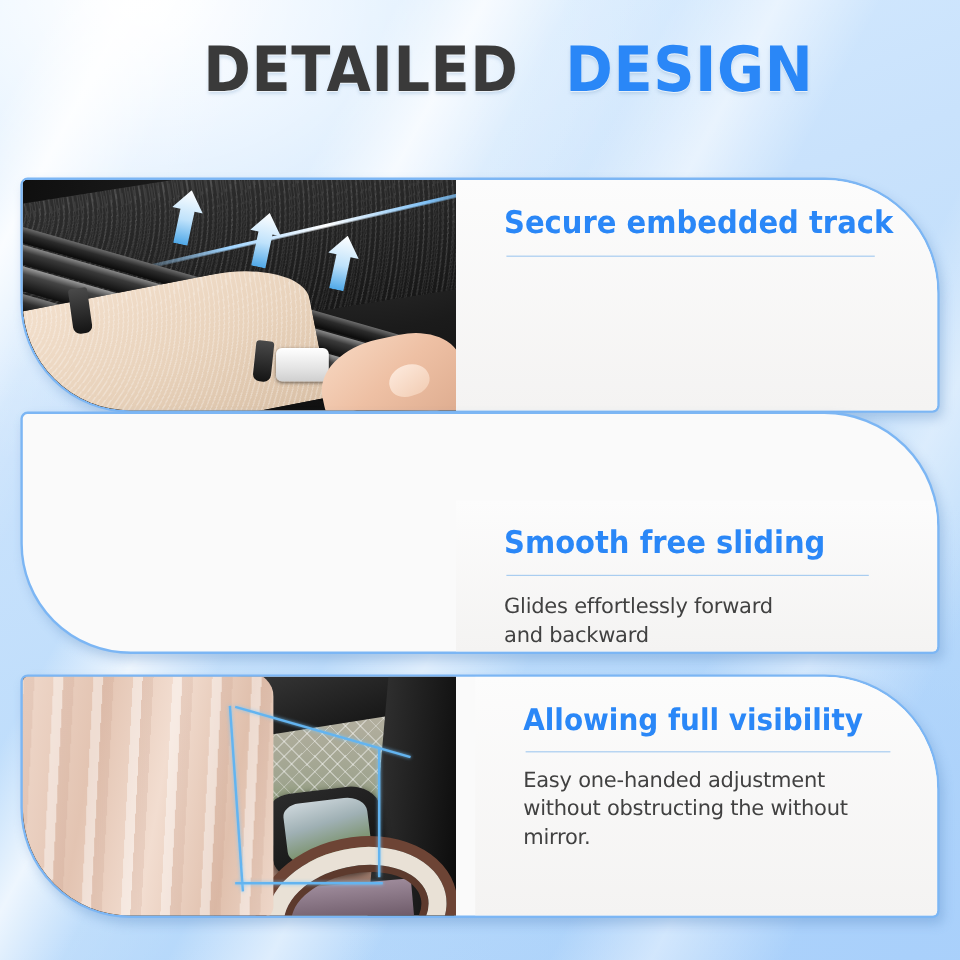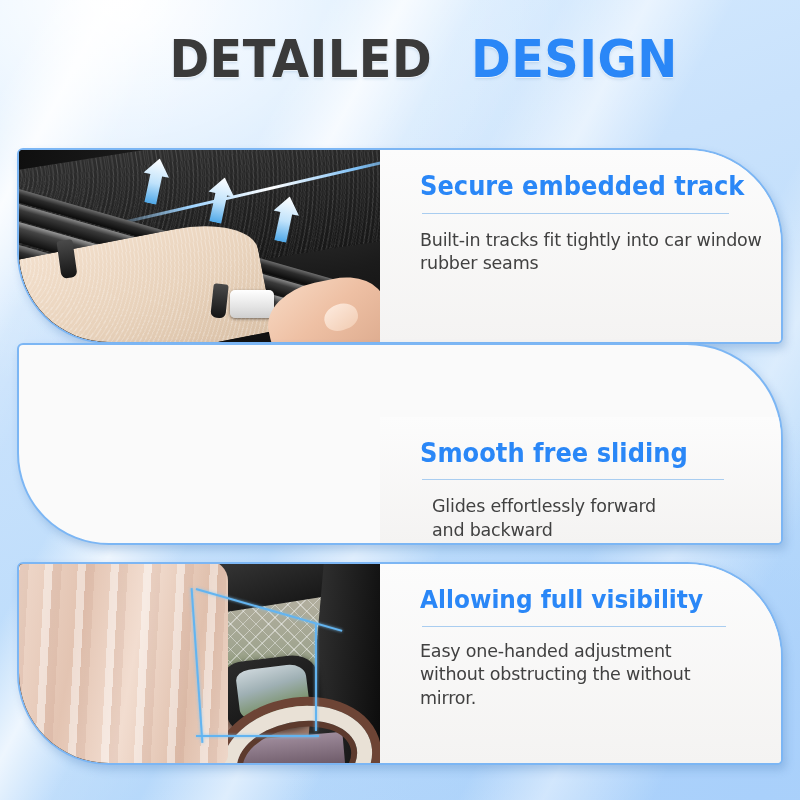--- a/index.html
+++ b/index.html
@@ -50,21 +50,21 @@
     background:#fafafa;
     border:2px solid #7cb6f4;
     border-radius:6px 96px 6px 92px;
     overflow:hidden;
     box-shadow:3px 5px 9px rgba(86,135,190,0.33);
     display:flex;
     z-index:4;
   }
   #card1 { top:128px; height:196px;margin-top:20px; }
   #card2 { top:343px; height:202px;align-items:flex-end; }
-  #card3 { top:562px; height:203px; }
+  #card3 { top:562px; height:203px;gap:16px; }
 
   .photo {
     position:relative;
     width:361px;
     flex:0 0 361px;
     overflow:hidden;
     background:#111;
   }
   .text-pane {
     flex:1;
@@ -338,21 +338,20 @@
       <div class="arrow-up" style="left:70%; top:24%;">
         <svg viewBox="0 0 26 46">
             <path d="M13 0 L26 17 L19 17 L19 46 L7 46 L7 17 L0 17 Z" fill="url(#ag1)"></path>
           </svg>
       </div>
     </div>
   </div>
   <div class="text-pane">
     <div class="head">Secure embedded track</div>
     <div class="rule"></div>
-    <div class="body-txt">Built-in tracks fit tightly into car window rubber seams</div>
   </div>
 </div>
 
 <div class="card" id="card2">
   <div class="photo">
     <div class="p2">
       <div class="outside"></div>
       <div class="curtain"></div>
       <div class="fold" style="left:44%;"></div>
       <div class="fold" style="left:49%;"></div>
@@ -381,21 +380,21 @@
       <div class="arrow-right" style="left:40%; top:68%; width:52%;">
         <svg viewBox="0 0 120 18" preserveAspectRatio="none">
             <path d="M0 6 L88 6 L88 0 L120 9 L88 18 L88 12 L0 12 Z" fill="url(#og1)"></path>
           </svg>
       </div>
     </div>
   </div>
   <div class="text-pane">
     <div class="head">Smooth free sliding</div>
     <div class="rule"></div>
-    <div class="body-txt" style="max-width:250px;margin-left:12px;">Glides effortlessly forward and backward</div>
+    <div class="body-txt" style="max-width:250px;">Glides effortlessly forward and backward</div>
   </div>
 </div>
 
 <div class="card" id="card3">
   <div class="photo">
     <div class="p3">
       <div class="glass"></div>
       <div class="road"></div>
       <div class="pillarTop"></div>
       <div class="pillarRight"></div>

